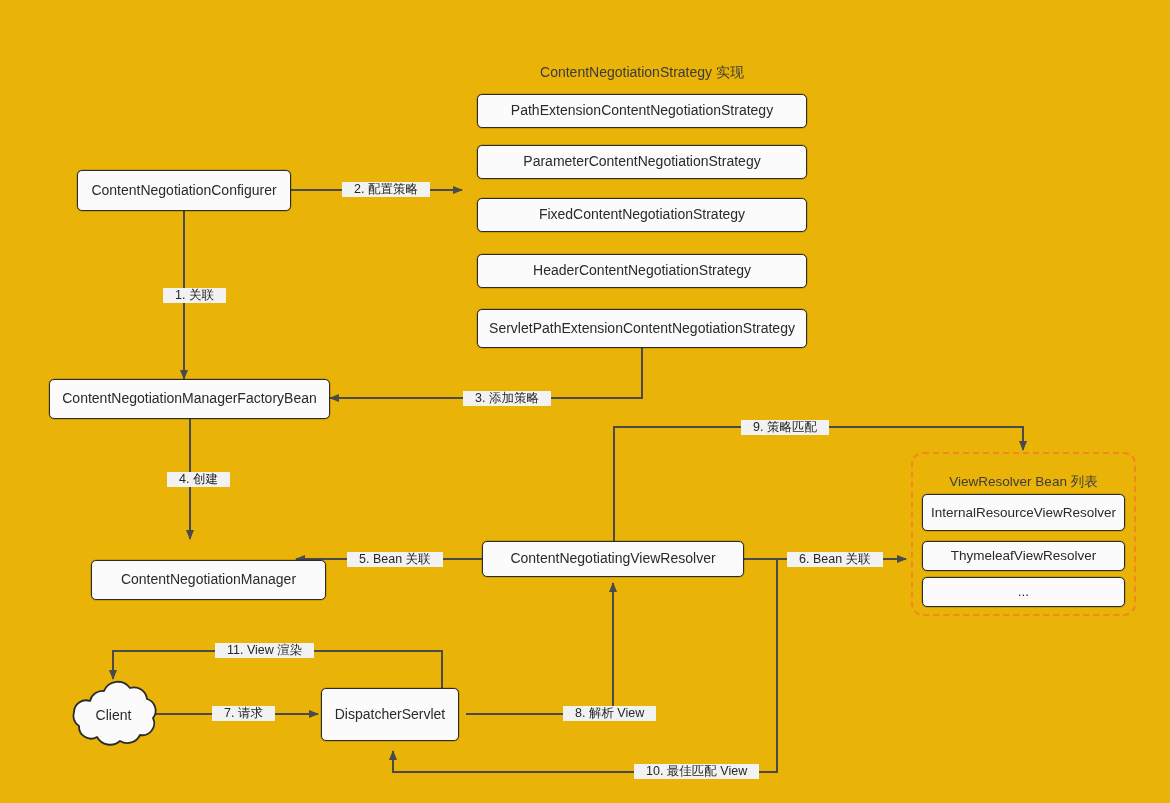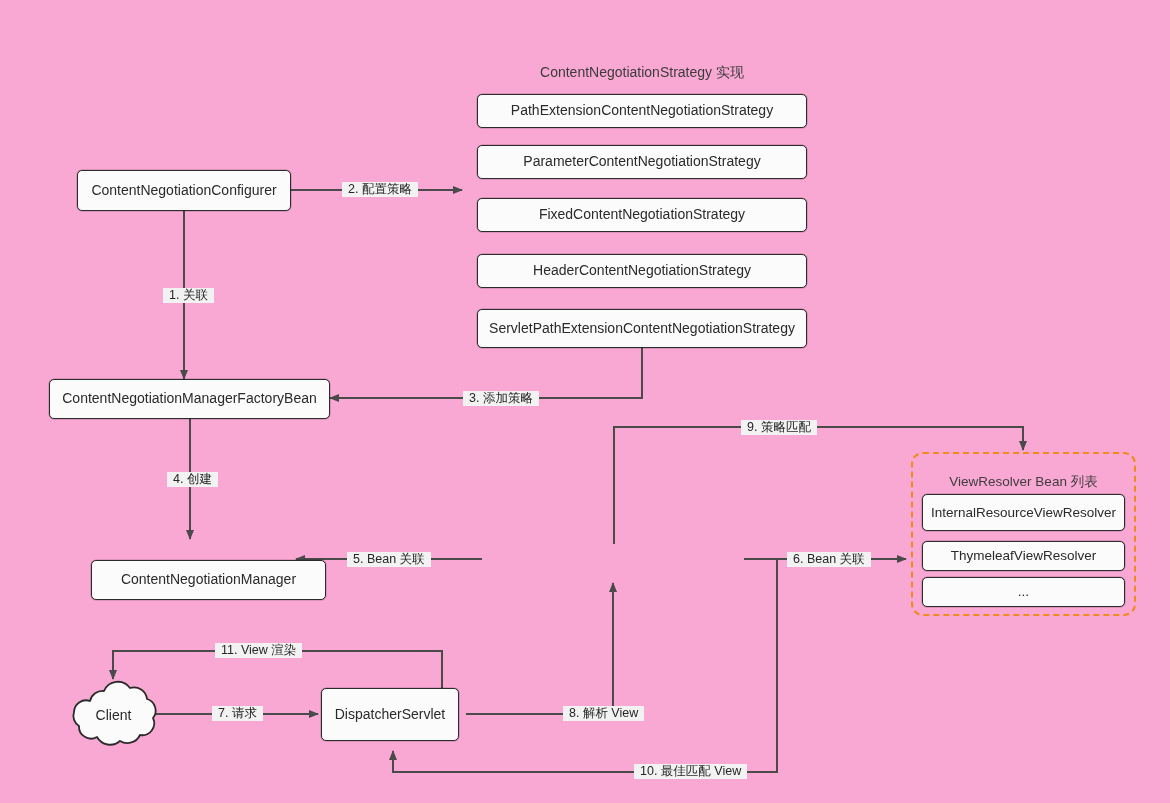--- a/index.html
+++ b/index.html
@@ -1,17 +1,17 @@
 <!DOCTYPE html>
 <html><head>
 <meta charset="utf-8">
 <style>
   html,body{margin:0;padding:0;background:#000;}
   body{width:1170px;height:803px;font-family:"Liberation Sans","DejaVu Sans",sans-serif;}
-  #canvas{position:relative;width:1170px;height:803px;background:#f9a8d4;overflow:hidden;}
+  #canvas{position:relative;width:1170px;height:803px;background:#eab308;overflow:hidden;}
 
   svg.edges{position:absolute;left:0;top:0;width:1170px;height:803px;pointer-events:none;}
 
   .node{
     position:absolute;
     box-sizing:border-box;
     background:#fbfbfb;
     border:1.6px solid #2b2b2b;
     border-radius:5px;
     color:#2a2a2a;
@@ -42,21 +42,21 @@
     border-radius:12px;
     background:transparent;
   }
 
   .edgelabel{
     position:absolute;
     background:#f2f2f2;
     color:#262626;
     font-size:12.5px;
     line-height:15px;
-    padding:0 6px;
+    padding:0 12px;
     white-space:nowrap;
   }
 
   .cloud{
     position:absolute;
     color:#2a2a2a;
     font-size:14px;
     display:flex;
     align-items:center;
     justify-content:center;
@@ -108,20 +108,21 @@
   <div class="node" style="left:477px;top:254px;width:330px;height:34px;">HeaderContentNegotiationStrategy</div>
   <div class="node" style="left:477px;top:198px;width:330px;height:34px;">FixedContentNegotiationStrategy</div>
   <div class="node" style="left:477px;top:309px;width:330px;height:39px;">ServletPathExtensionContentNegotiationStrategy</div>
 
   <div class="node" style="left:77px;top:170px;width:214px;height:41px;">ContentNegotiationConfigurer</div>
 
   <div class="node" style="left:49px;top:379px;width:281px;height:40px;">ContentNegotiationManagerFactoryBean</div>
 
   <div class="node" style="left:91px;top:560px;width:235px;height:40px;">ContentNegotiationManager</div>
 
+  <div class="node" style="left:482px;top:541px;width:262px;height:36px;">ContentNegotiatingViewResolver</div>
 
   <div class="node" style="left:321px;top:688px;width:138px;height:53px;">DispatcherServlet</div>
 
   <div class="cloud" style="left:64px;top:679px;width:99px;height:72px;">
     <svg width="99" height="72" viewBox="0 0 99 72">
       <path d="M26,22 a13,13 0 0 1 14,-10 a15,15 0 0 1 26,-3 a13,13 0 0 1 17,11
                a12,12 0 0 1 6,19 a12,12 0 0 1 -13,17 a14,14 0 0 1 -20,6
                a15,15 0 0 1 -23,-4 a12,12 0 0 1 -18,-11 a12,12 0 0 1 -5,-14
                a12,12 0 0 1 16,-11 z" fill="#fbfbfb" stroke="#2b2b2b" stroke-width="1.8" stroke-linejoin="round"></path>
     </svg>

